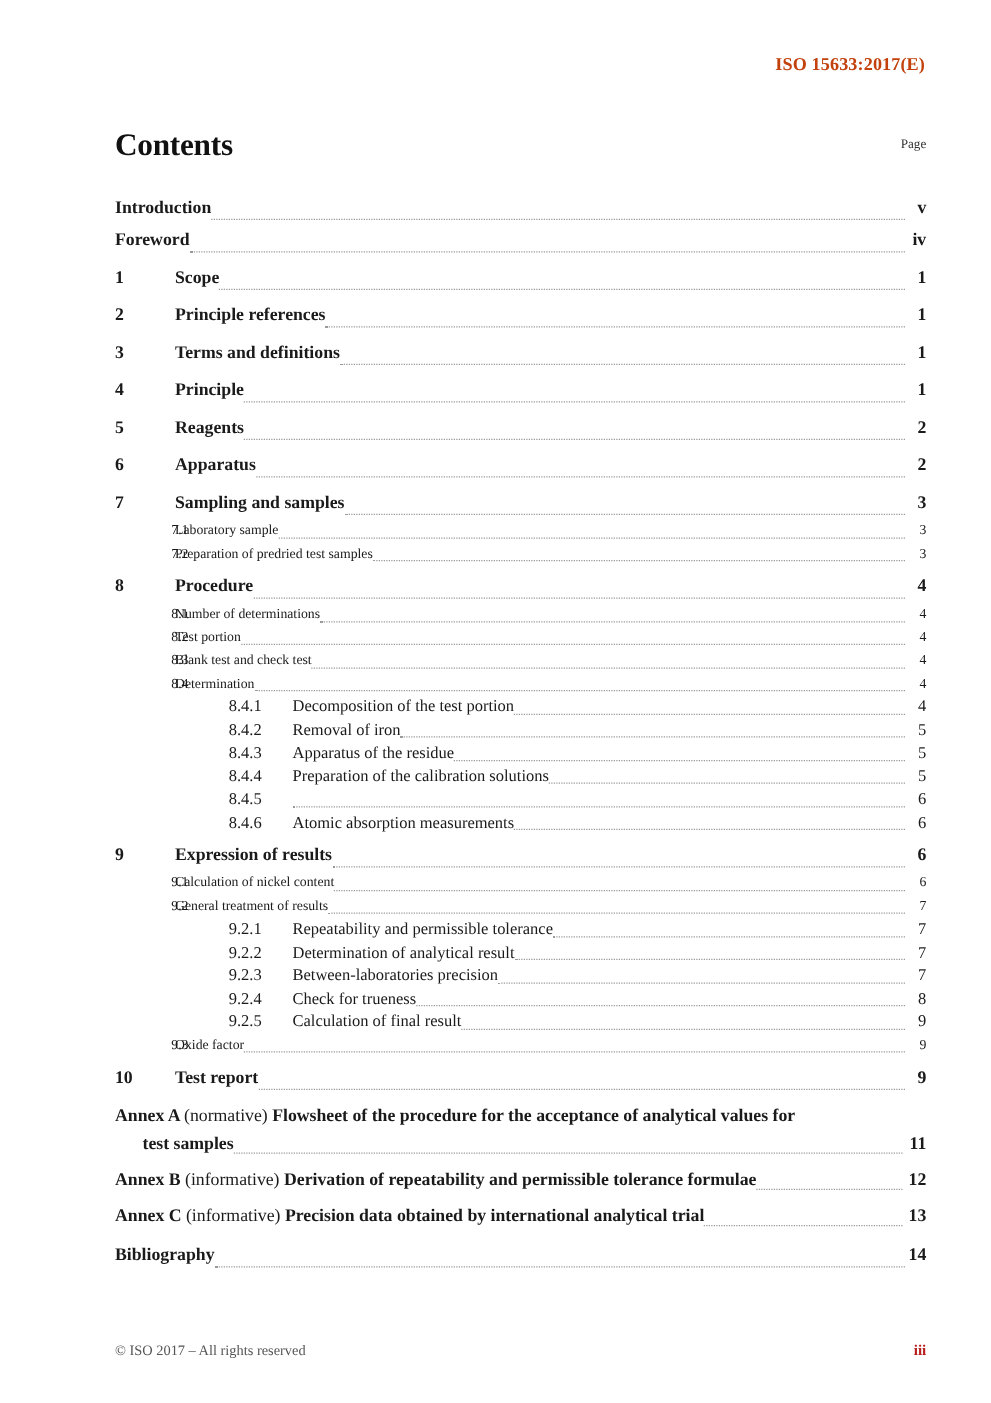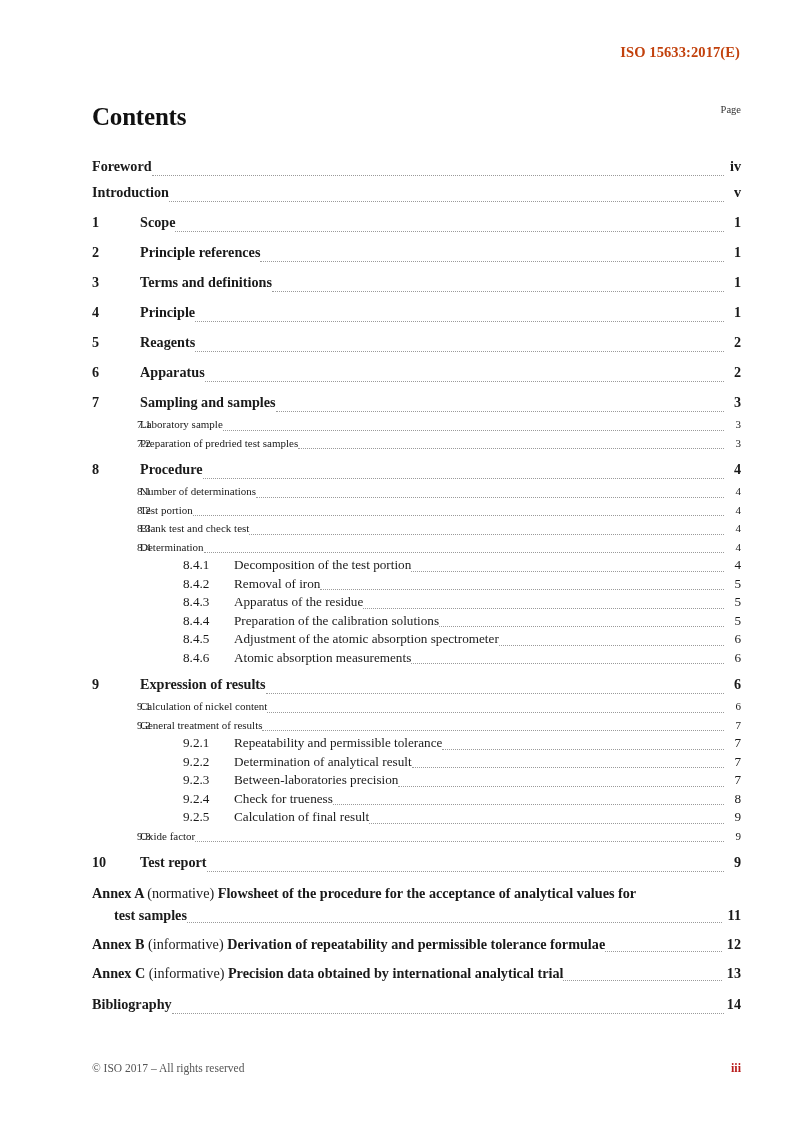--- a/index.html
+++ b/index.html
@@ -32,21 +32,21 @@
     letter-spacing: 0.1px;
     color: #c2410c;
   }
   
   .toc-title-row {
     position: absolute;
     top: 104px;
     left: 92px;
     width: 649px;
     display: flex;
-    align-items: flex-start;
+    align-items: center;
     justify-content: space-between;
   }
   .toc-title {
     font-family: "Liberation Serif", serif;
     font-weight: bold;
     font-size: 25px;
     line-height: 1;
     letter-spacing: -0.2px;
     color: #111111;
   }
@@ -161,21 +161,21 @@
     align-items: baseline;
     width: 100%;
     padding-left: 22px;
     box-sizing: border-box;
   }
   .bib { margin-top: 7px; }
 
   
   .footer {
     position: absolute;
-    bottom: 46px;
+    bottom: 34px;
     left: 92px;
     width: 649px;
     display: flex;
     justify-content: space-between;
     align-items: baseline;
     font-size: 11.5px;
     color: #555555;
   }
   .footer-right {
     font-weight: bold;
@@ -193,32 +193,32 @@
 
   <div class="toc-title-row">
     <div class="toc-title">Contents</div>
     <div class="toc-page-label">Page</div>
   </div>
 
   <div class="toc" id="toc-list">
 
   <div class="toc-entry lvl0">
         <span class="e-body">
+          <span class="e-text">Introduction</span>
+          <span class="e-dots"></span>
+          <span class="e-pg">v</span>
+        </span>
+      </div>
+      <div class="toc-entry lvl0">
+        <span class="e-body">
           <span class="e-text">Foreword</span>
           <span class="e-dots"></span>
           <span class="e-pg">iv</span>
         </span>
       </div>
-      <div class="toc-entry lvl0">
-        <span class="e-body">
-          <span class="e-text">Introduction</span>
-          <span class="e-dots"></span>
-          <span class="e-pg">v</span>
-        </span>
-      </div>
       <div class="toc-entry lvl1">
         <span class="e-num">1</span>
         <span class="e-body">
           <span class="e-text">Scope</span>
           <span class="e-dots"></span>
           <span class="e-pg">1</span>
         </span>
       </div>
       <div class="toc-entry lvl1">
         <span class="e-num">2</span>
@@ -352,21 +352,20 @@
         <span class="e-num">8.4.4</span>
         <span class="e-body">
           <span class="e-text">Preparation of the calibration solutions</span>
           <span class="e-dots"></span>
           <span class="e-pg">5</span>
         </span>
       </div>
       <div class="toc-entry lvl3">
         <span class="e-num">8.4.5</span>
         <span class="e-body">
-          <span class="e-text">Adjustment of the atomic absorption spectrometer</span>
           <span class="e-dots"></span>
           <span class="e-pg">6</span>
         </span>
       </div>
       <div class="toc-entry lvl3">
         <span class="e-num">8.4.6</span>
         <span class="e-body">
           <span class="e-text">Atomic absorption measurements</span>
           <span class="e-dots"></span>
           <span class="e-pg">6</span>

